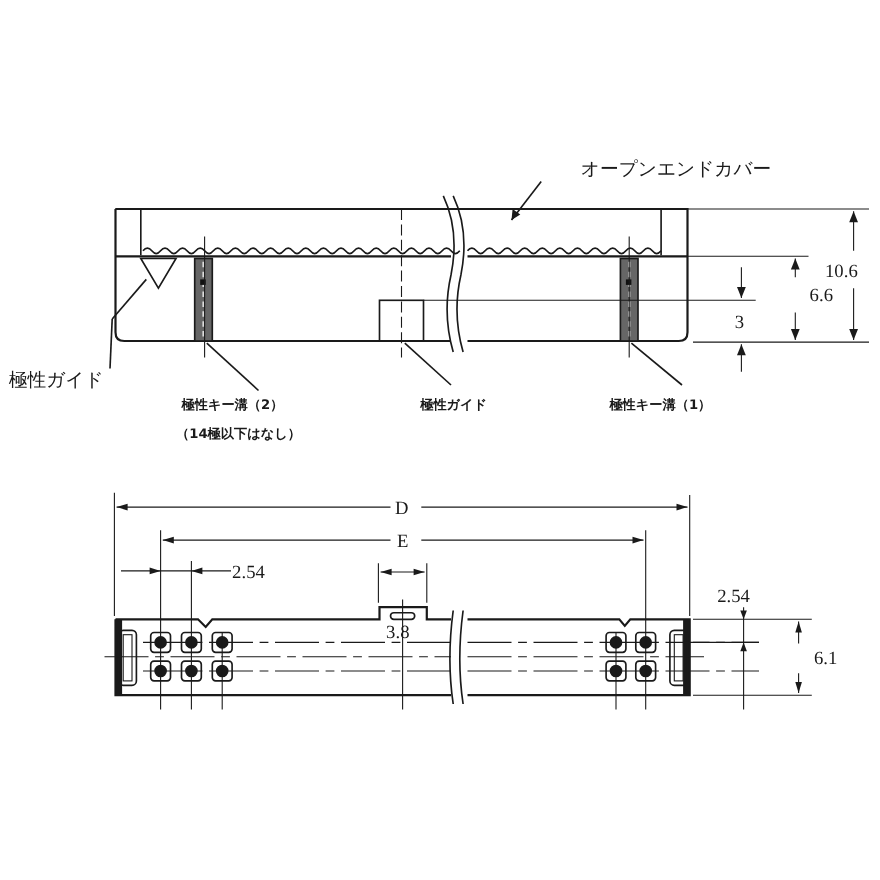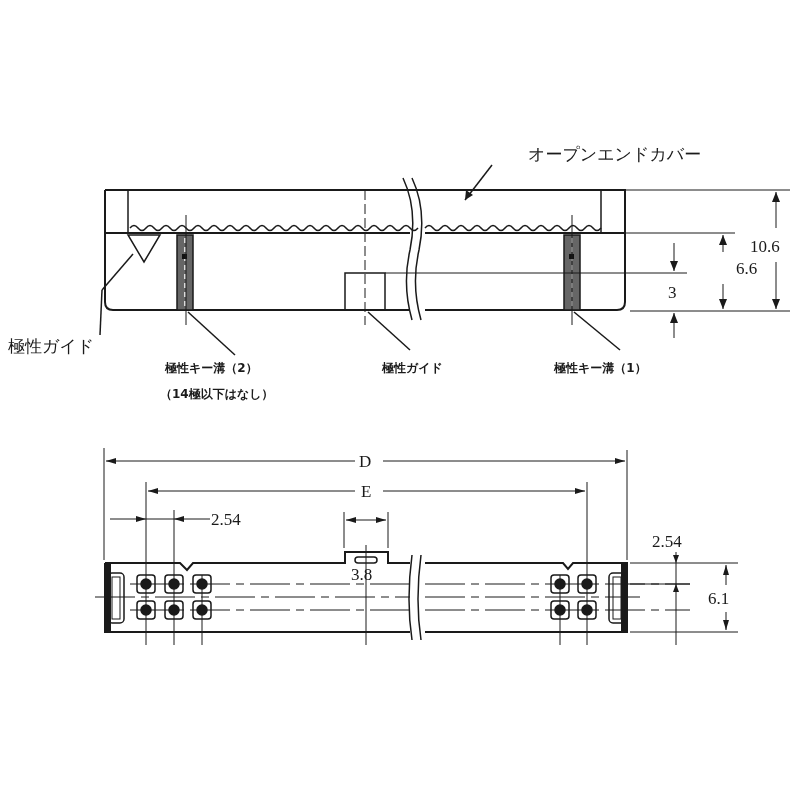--- a/index.html
+++ b/index.html
@@ -179,13 +179,13 @@
 
 <div class="lbl dim" style="left:750px;top:238px;">10.6</div>
 <div class="lbl dim" style="left:704px;top:260px;margin-left:32px;">6.6</div>
 <div class="lbl dim" style="left:668px;top:284px;">3</div>
 
 <div class="lbl dim" style="left:359px;top:453px;">D</div>
 <div class="lbl dim" style="left:361px;top:483px;">E</div>
 <div class="lbl dim" style="left:211px;top:511px;">2.54</div>
 <div class="lbl dim" style="left:351px;top:526px;margin-top:40px;">3.8</div>
 <div class="lbl dim" style="left:652px;top:533px;">2.54</div>
-<div class="lbl dim" style="left:708px;top:590px;">6.1</div>
+<div class="lbl dim" style="left:740px;top:590px;">6.1</div>
 
 </body></html>

